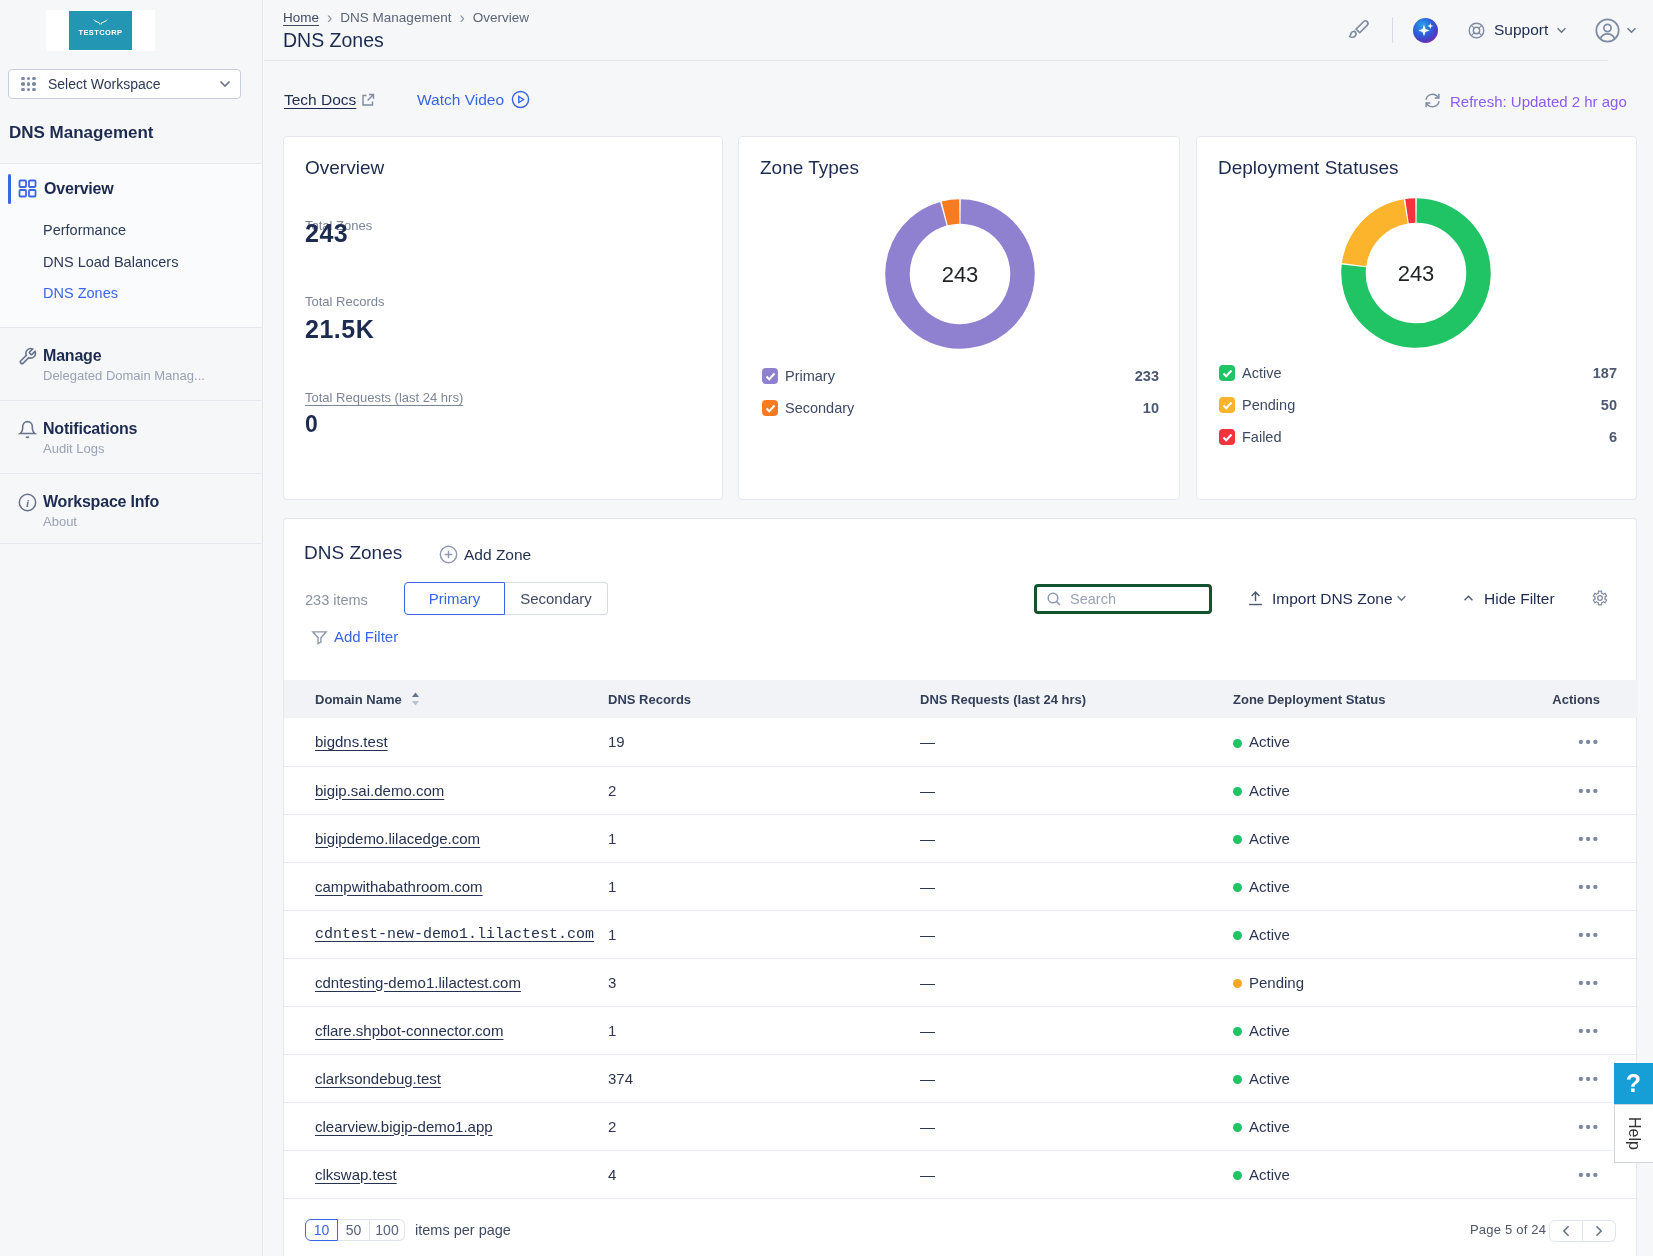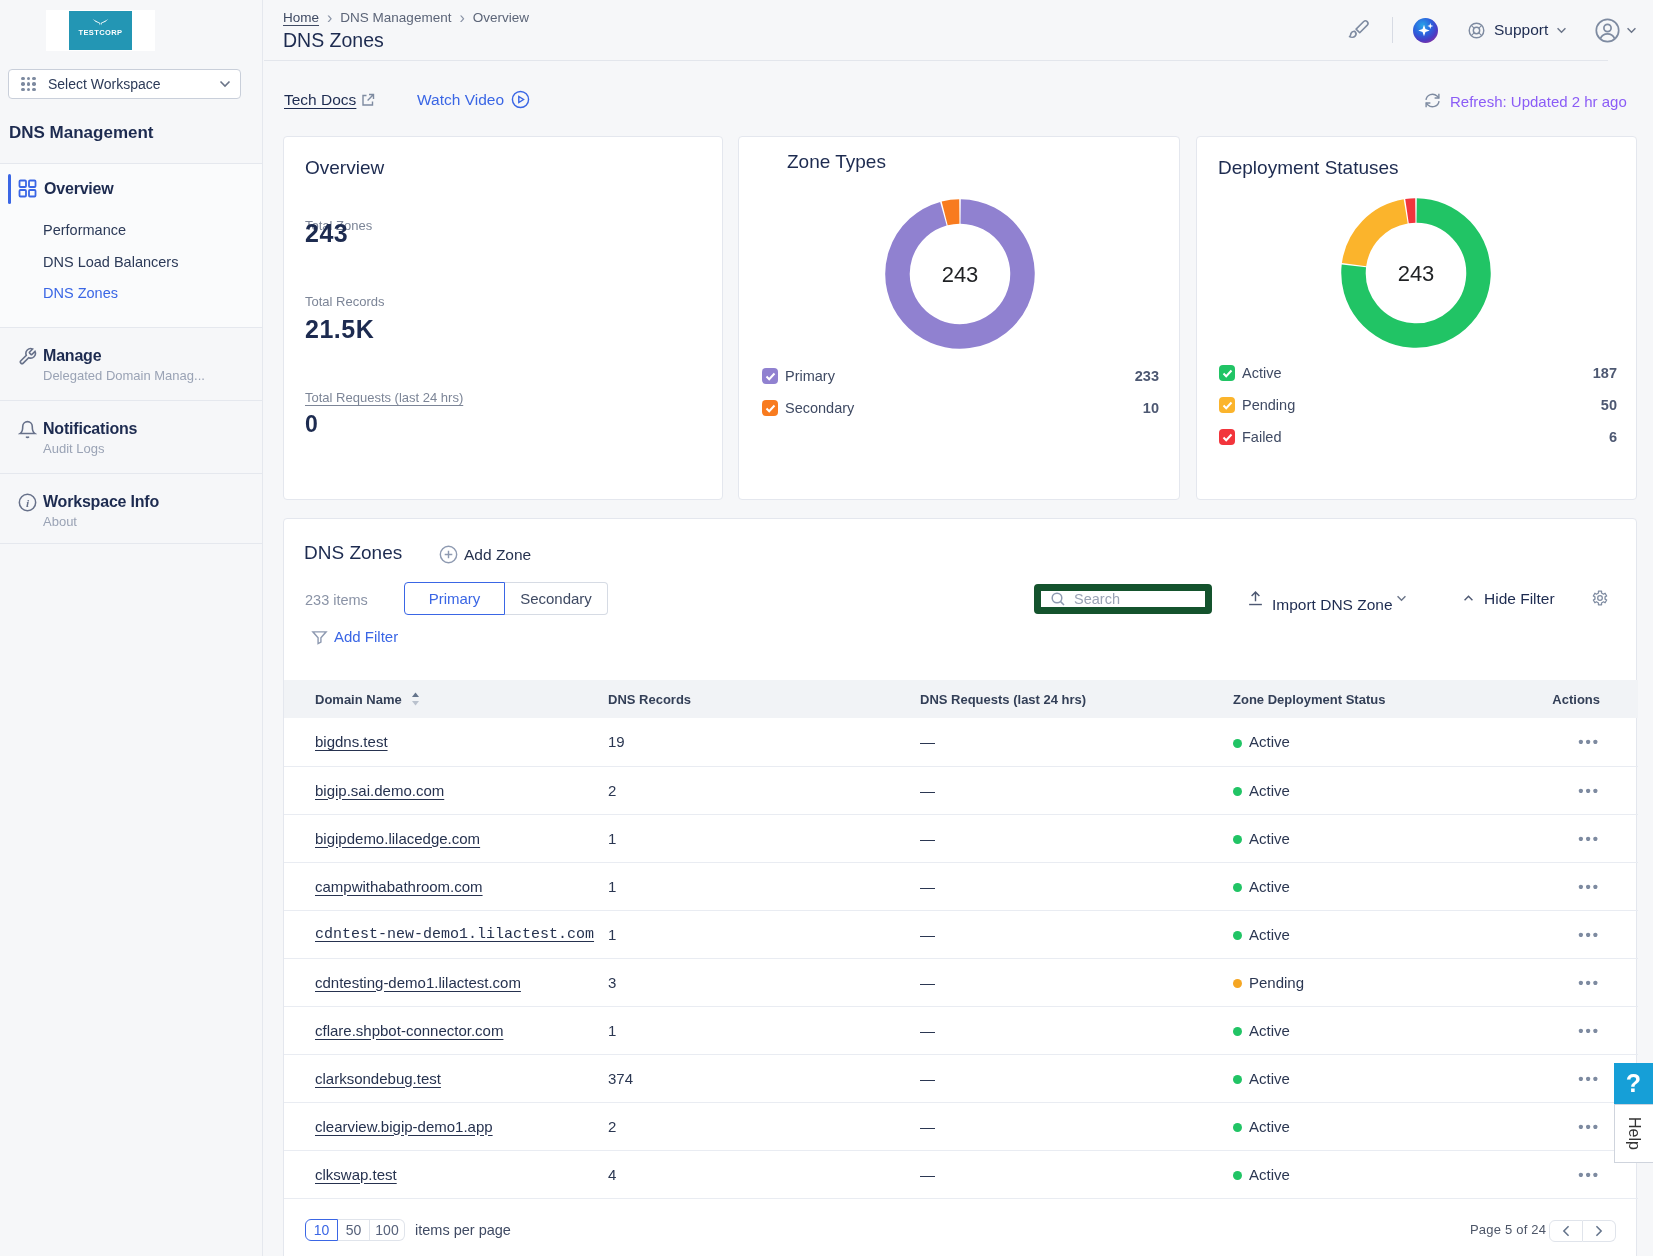--- a/index.html
+++ b/index.html
@@ -202,21 +202,21 @@
   <div class="cardTitle" style="position:absolute;left:21px;top:20px;">Overview</div>
   <div class="statLabel" style="position:absolute;left:21px;top:61px;margin-top:20px;">Total Zones</div>
   <div class="statVal" style="position:absolute;left:21px;top:82px;">243</div>
   <div class="statLabel" style="position:absolute;left:21px;top:157px;">Total Records</div>
   <div class="statVal" style="position:absolute;left:21px;top:178px;">21.5K</div>
   <div class="statLabel" style="position:absolute;left:21px;top:253px;text-decoration:underline;text-underline-offset:3px;">Total Requests (last 24 hrs)</div>
   <div class="statVal" style="position:absolute;left:21px;top:274px;font-size:23px;">0</div>
 </div>
 
 <div class="card" id="card2">
-  <div class="cardTitle" style="position:absolute;left:21px;top:14px;margin-left:27px;">Zone Types</div>
+  <div class="cardTitle" style="position:absolute;left:21px;top:20px;">Zone Types</div>
   <svg style="position:absolute;left:146px;top:62px;" width="150" height="150" viewBox="0 0 150 150">
     <g fill="none" stroke-linecap="butt">
       <path d="M 75.65 12.50 A 62.5 62.5 0 1 1 58.40 14.74" stroke="#9081d0" stroke-width="24.5"></path>
       <path d="M 59.67 14.41 A 62.5 62.5 0 0 1 74.35 12.50" stroke="#f87b1f" stroke-width="24.5"></path>
     </g>
     <text x="75" y="83" text-anchor="middle" font-size="22" fill="#1f2124" font-family="Liberation Sans">243</text>
   </svg>
   <div class="legendRow" style="left:23px;top:229px;width:397px;">
     <div class="cbx" style="background:#9081d0;">
         <svg width="11" height="9" viewBox="0 0 11 9">
@@ -282,32 +282,32 @@
       <circle cx="10" cy="10" r="8.6"></circle>
       <path d="M10 6v8M6 10h8"></path>
     </svg>
   <div style="position:absolute;left:180px;top:27px;font-size:15.5px;color:#26324f;">Add Zone</div>
 
   <div style="position:absolute;left:21px;top:73px;font-size:14.5px;color:#8a93a6;">233 items</div>
   <div style="position:absolute;left:120px;top:63px;height:33px;display:flex;">
     <div style="width:101px;border:1.5px solid #3a66e5;border-radius:4px 0 0 4px;display:flex;align-items:center;justify-content:center;font-size:15px;color:#3a66e5;background:#fff;z-index:2;">Primary</div>
     <div style="width:103px;border:1px solid #d6dbe4;border-left:none;border-radius:0 4px 4px 0;display:flex;align-items:center;justify-content:center;font-size:15px;color:#3f4a63;background:#fff;">Secondary</div>
   </div>
-  <div style="position:absolute;left:750px;top:65px;width:178px;height:30px;border:7px solid #14532d;border-radius:4px;background:#fff;display:flex;align-items:center;">
+  <div style="position:absolute;left:750px;top:65px;width:178px;height:30px;border:3px solid #14532d;border-radius:4px;background:#fff;display:flex;align-items:center;">
     <svg style="margin-left:9px;" width="16" height="16" viewBox="0 0 16 16" fill="none" stroke="#8e9ab1" stroke-width="1.5">
         <circle cx="7" cy="7" r="4.8"></circle>
         <path d="M10.6 10.6 14 14"></path>
       </svg>
     <span style="margin-left:8px;font-size:14.5px;color:#9aa3b5;">Search</span>
   </div>
   <svg style="position:absolute;left:963px;top:71px;" width="17" height="17" viewBox="0 0 24 24" fill="none" stroke="#4d5872" stroke-width="2">
       <path d="M12 16V4M6.5 8.5 12 3l5.5 5.5"></path>
       <path d="M3 20.5h18"></path>
     </svg>
-  <div style="position:absolute;left:988px;top:77px;font-size:15.5px;color:#1d2b50;">Import DNS Zone</div>
+  <div style="position:absolute;left:988px;top:71px;font-size:15.5px;color:#1d2b50;">Import DNS Zone</div>
   <svg style="position:absolute;left:1112px;top:76px;" width="11" height="7" viewBox="0 0 12 8">
       <path d="M1.5 1.5 L6 6 L10.5 1.5" fill="none" stroke="#6a7488" stroke-width="1.6"></path>
     </svg>
   <svg style="position:absolute;left:1179px;top:76px;" width="11" height="7" viewBox="0 0 12 8">
       <path d="M1.5 6 L6 1.5 L10.5 6" fill="none" stroke="#4d5872" stroke-width="1.6"></path>
     </svg>
   <div style="position:absolute;left:1200px;top:71px;font-size:15.5px;color:#1d2b50;">Hide Filter</div>
   <svg style="position:absolute;left:1307px;top:70px;" width="18" height="18" viewBox="0 0 24 24" fill="none" stroke="#7e8ba1" stroke-width="1.7" stroke-linejoin="round">
       <circle cx="12" cy="12" r="3.1"></circle>
       <path d="M9.98 5.40 L9.91 2.94 L14.09 2.94 L14.02 5.40 L16.71 6.95 L18.80 5.66 L20.89 9.28 L18.72 10.45 L18.72 13.55 L20.89 14.72 L18.80 18.34 L16.71 17.05 L14.02 18.60 L14.09 21.06 L9.91 21.06 L9.98 18.60 L7.29 17.05 L5.20 18.34 L3.11 14.72 L5.28 13.55 L5.28 10.45 L3.11 9.28 L5.20 5.66 L7.29 6.95 Z"></path>

